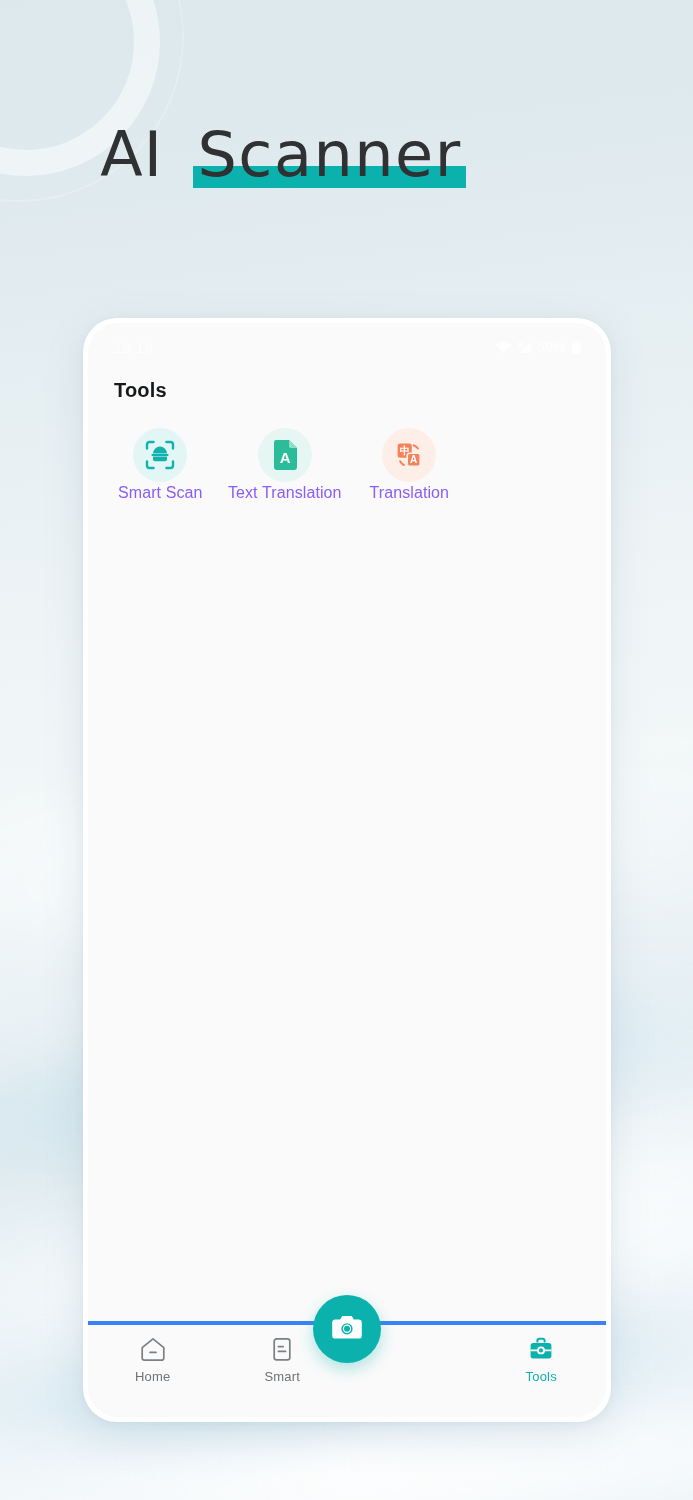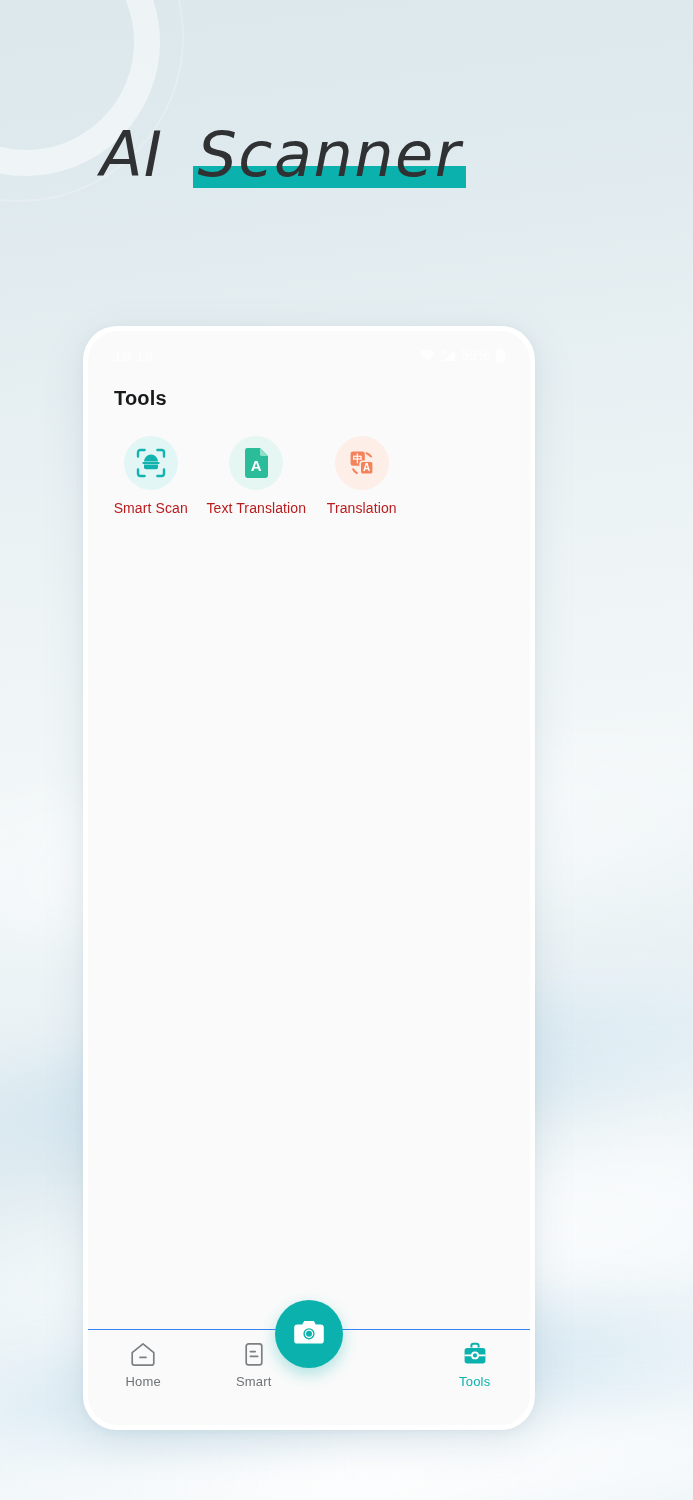--- a/index.html
+++ b/index.html
@@ -85,21 +85,20 @@
     filter: blur(30px);
   }
 
   
   #hero {
     position: absolute;
     left: 0; top: 118px;
     width: 562px;
     text-align: center;
     white-space: nowrap;
-    font-style: italic;
   }
   .hero-wrap { display: inline-block; position: relative; }
   .hero-ai {
     font-family: "DejaVu Sans", sans-serif;
     font-size: 62px;
     font-weight: 400;
     letter-spacing: 1px;
     color: #2f3133;
     vertical-align: middle;
   }
@@ -123,22 +122,22 @@
     left: -4px; right: -4px;
     bottom: 3px;
     height: 22px;
     background: #0bb2ad;
     z-index: 1;
   }
 
   
   #phone {
     position: absolute;
-    left: 83px; top: 326px;
-    width: 452px; height: 1104px;
+    left: 83px; top: 318px;
+    width: 528px; height: 1104px;
     background: #ffffff;
     border-radius: 34px;
     padding: 5px;
     box-shadow: 0 12px 40px rgba(120,150,165,0.16), 0 2px 10px rgba(120,150,165,0.10);
   }
   #screen {
     position: relative;
     width: 100%; height: 100%;
     background: #fafafa;
     border-radius: 30px;
@@ -190,33 +189,33 @@
   }
   .tool-bubble {
     width: 54px; height: 54px;
     border-radius: 50%;
     display: flex;
     align-items: center;
     justify-content: center;
   }
   .tool-bubble svg { display: block; }
   .tool-label {
-    margin-top: 10px;
-    font-size: 14px;
-    color: #b91c1c;
+    margin-top: 2px;
+    font-size: 16px;
+    color: #8b5cf6;
     text-align: center;
     white-space: nowrap;
     letter-spacing: .1px;
   }
 
   
   #bottom-nav {
     position: relative;
     flex: 0 0 96px;
-    border-top: 1px solid #3b82f6;
+    border-top: 4px solid #3b82f6;
     display: flex;
     align-items: flex-start;
     padding-top: 12px;
     background: #fafafa;
   }
   .nav-item {
     flex: 1 1 0;
     display: flex;
     flex-direction: column;
     align-items: center;

